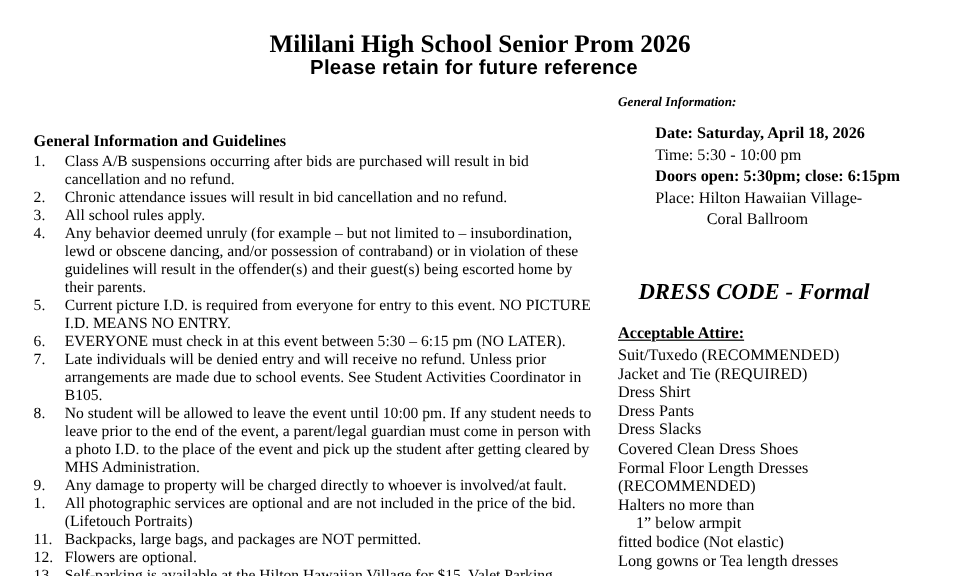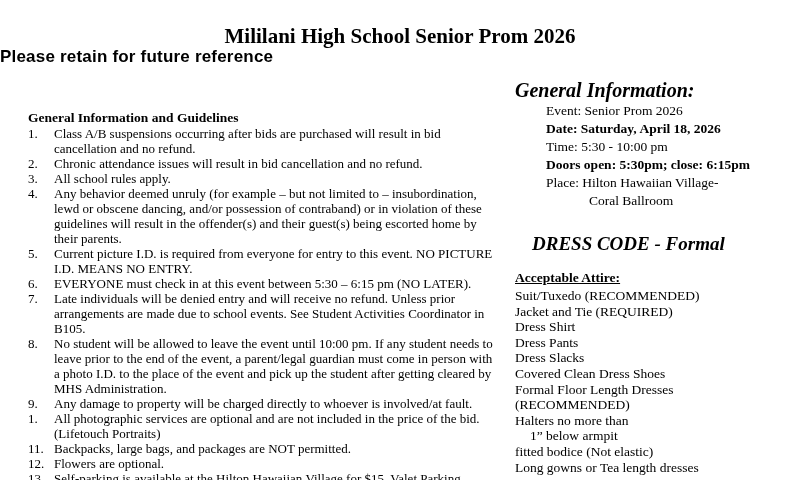--- a/index.html
+++ b/index.html
@@ -6,41 +6,41 @@
   html, body { width: 800px; height: 480px; overflow: hidden; background: #ffffff; }
   body { font-family: "Liberation Serif", serif; color: #000000; position: relative; }
 
   .title {
     position: absolute; top: 24px; left: 0; width: 800px;
     text-align: center; font-weight: bold; font-size: 21px;
     font-family: "Liberation Serif", serif;
   }
   .subtitle {
     position: absolute; top: 47px; left: 0; width: 790px;
-    font-weight: bold; font-size: 17px;
+    text-align: center; font-weight: bold; font-size: 17px;
     letter-spacing: 0.2px;
     font-family: "Liberation Sans", sans-serif;
   }
 
   
   .left-col { position: absolute; left: 28px; top: 78px; width: 480px; }
   .lc-heading {
     font-weight: bold; font-size: 13.5px; line-height: 15px;
     margin-bottom: 1px;
     margin-top: 32px;
   }
   .glist { width: 100%; }
   .grow { display: grid; grid-template-columns: 26px 1fr; }
   .gnum { font-size: 13px; line-height: 15px; }
   .gtext { font-size: 13px; line-height: 15px; white-space: pre; }
 
   
   .gi-heading {
     position: absolute; left: 515px; top: 79px;
-    font-weight: bold; font-style: italic; font-size: 20px;
+    font-weight: bold; font-style: italic; font-size: 11px;
   }
   .gi-lines { position: absolute; left: 546px; top: 102px; }
   .gi-line { font-size: 13.5px; line-height: 18px; white-space: pre; }
   .gi-line.bold { font-weight: bold; }
   .gi-line.ind2 { margin-left: 43px; }
 
   .dress-heading {
     position: absolute; left: 532px; top: 233px;
     font-weight: bold; font-size: 19px; white-space: pre; font-style: italic;
   }
@@ -123,21 +123,20 @@
     <div class="grow">
         <span class="gnum">13.</span>
         <span class="gtext">Self-parking is available at the Hilton Hawaiian Village for $15. Valet Parking
 available for $20.</span>
       </div>
   </div>
 </div>
 
 <div class="gi-heading">General Information:</div>
 <div class="gi-lines">
-  <div class="gi-line">Event: Senior Prom 2026</div>
   <div class="gi-line bold">Date: Saturday, April 18, 2026</div>
   <div class="gi-line">Time: 5:30 - 10:00 pm</div>
   <div class="gi-line bold">Doors open: 5:30pm; close: 6:15pm</div>
   <div class="gi-line">Place: Hilton Hawaiian Village-</div>
   <div class="gi-line ind2">Coral Ballroom</div>
 </div>
 
 <div class="dress-heading">DRESS CODE - Formal</div>
 <div class="attire-heading">Acceptable Attire:</div>
 <div class="attire-list">

